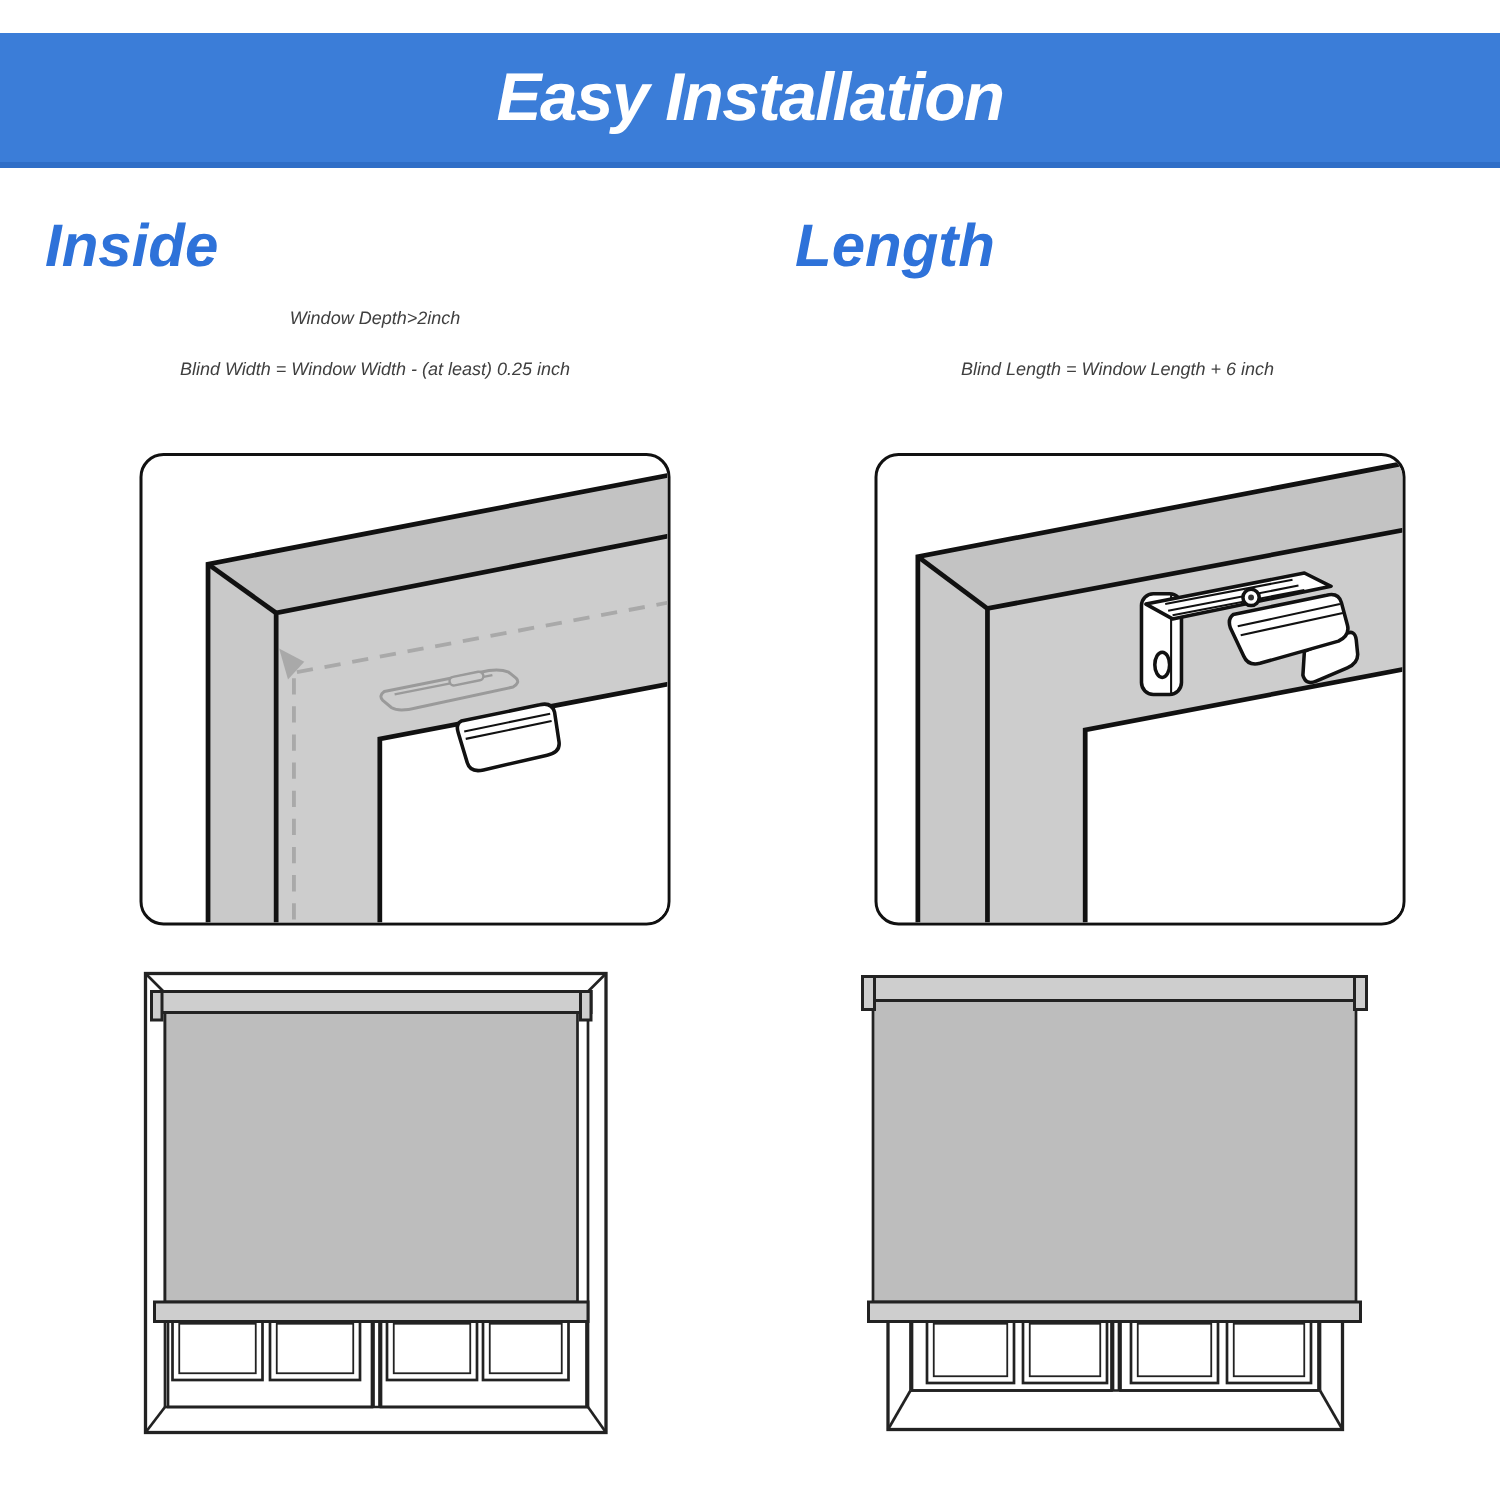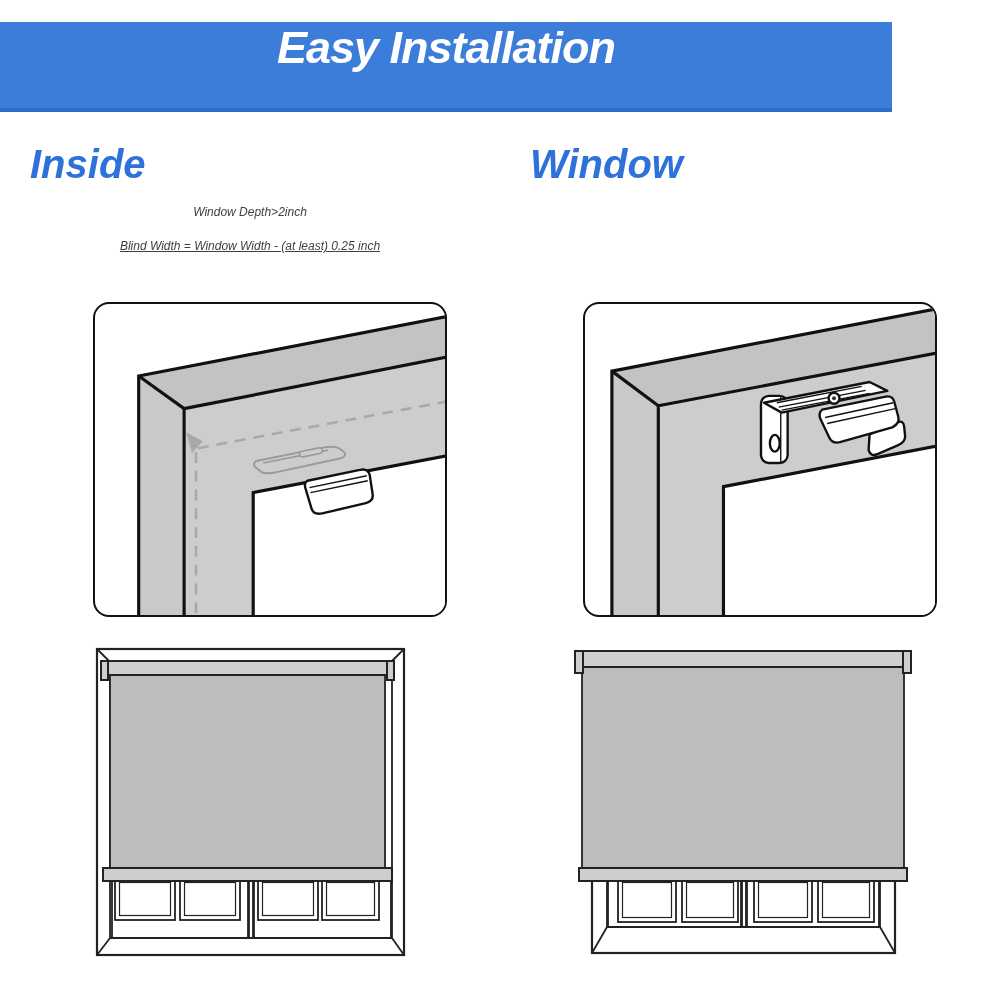--- a/index.html
+++ b/index.html
@@ -6,33 +6,33 @@
     --banner-bg:#3b7dd8; --banner-border:#2f6ec7; --banner-text:#ffffff;
     --heading-blue:#2e72d9; --text-dark:#3f3f3f;
     --line-black:#111111; --line-thin:#222222;
     --gray-top:#c3c3c3; --gray-side:#c9c9c9; --gray-face:#cdcdcd;
     --gray-fabric:#bdbdbd; --gray-bar:#cecece; --gray-dash:#a9a9a9;
     --bracket-gray:#9a9a9a; --paper:#ffffff;
   }
   html,body{margin:0;padding:0;background:#fff;}
   .page{position:relative;width:1000px;height:1000px;background:var(--paper);
         font-family:"Liberation Sans", sans-serif;overflow:hidden;}
-  .banner{position:absolute;left:0;top:22px;width:892px;height:86px;
+  .banner{position:absolute;left:0;top:22px;width:1000px;height:86px;
           background:var(--banner-bg);border-bottom:4px solid var(--banner-border);
-          display:flex;align-items:flex-start;justify-content:center;}
+          display:flex;align-items:center;justify-content:center;}
   .banner h1{margin:0;color:var(--banner-text);font-size:45px;font-style:italic;
              font-weight:bold;letter-spacing:-1px;}
   .col-heading{position:absolute;color:var(--heading-blue);
                font-size:40px;font-style:italic;font-weight:bold;margin:0;}
   .spec-line{position:absolute;text-align:center;color:var(--text-dark);
              font-size:12px;font-style:italic;margin:0;}
   .h-inside{left:30px;top:142px;width:440px;}
   .h-outside{left:530px;top:142px;width:430px;}
   .l-in-1{left:30px;top:205px;width:440px;}
-  .l-in-2{left:30px;top:239px;width:440px;text-decoration:underline;}
+  .l-in-2{left:30px;top:239px;width:440px;}
   .l-out-1{left:530px;top:205px;width:430px;}
   .l-out-2{left:530px;top:239px;width:430px;}
   figure{margin:0;position:absolute;}
   .boxed{border:2.5px solid var(--line-black);border-radius:16px;overflow:hidden;
          box-sizing:border-box;background:#fff;}
   .fig1{left:93px;top:302px;width:354px;height:315px;}
   .fig2{left:583px;top:302px;width:354px;height:315px;}
   .fig3{left:90px;top:642px;width:322px;height:318px;}
   .fig4{left:570px;top:640px;width:350px;height:320px;}
   figure svg{display:block;width:100%;height:100%;}
@@ -58,21 +58,22 @@
 <div class="page">
 
   <header class="banner">
     <h1>Easy Installation</h1>
   </header>
 
   <h2 class="col-heading h-inside">Inside</h2>
   <p class="spec-line l-in-1">Window Depth&gt;2inch</p>
   <p class="spec-line l-in-2">Blind Width = Window Width - (at least) 0.25 inch</p>
 
-  <h2 class="col-heading h-outside">Window</h2>
+  <h2 class="col-heading h-outside">Length</h2>
+  <p class="spec-line l-out-2">Blind Length = Window Length + 6 inch</p>
 
   <figure class="fig1 boxed">
     <svg viewBox="0 0 354 315">
       <polygon class="g-top" points="44,73 360,12 360,53 90,106"></polygon>
       <polygon class="g-side" points="44,73 90,106 90,318 44,318"></polygon>
       <polygon class="g-face" points="90,106 360,53 360,153 160,191 160,318 90,318"></polygon>
       <polygon class="g-win" points="160,191 360,153 360,318 160,318"></polygon>
       <path class="dash" d="M104,146 L360,98"></path>
       <path class="dash" d="M102,150 L102,318"></path>
       <polygon points="92,130 109,139 98,151" fill="#a9a9a9"></polygon>

